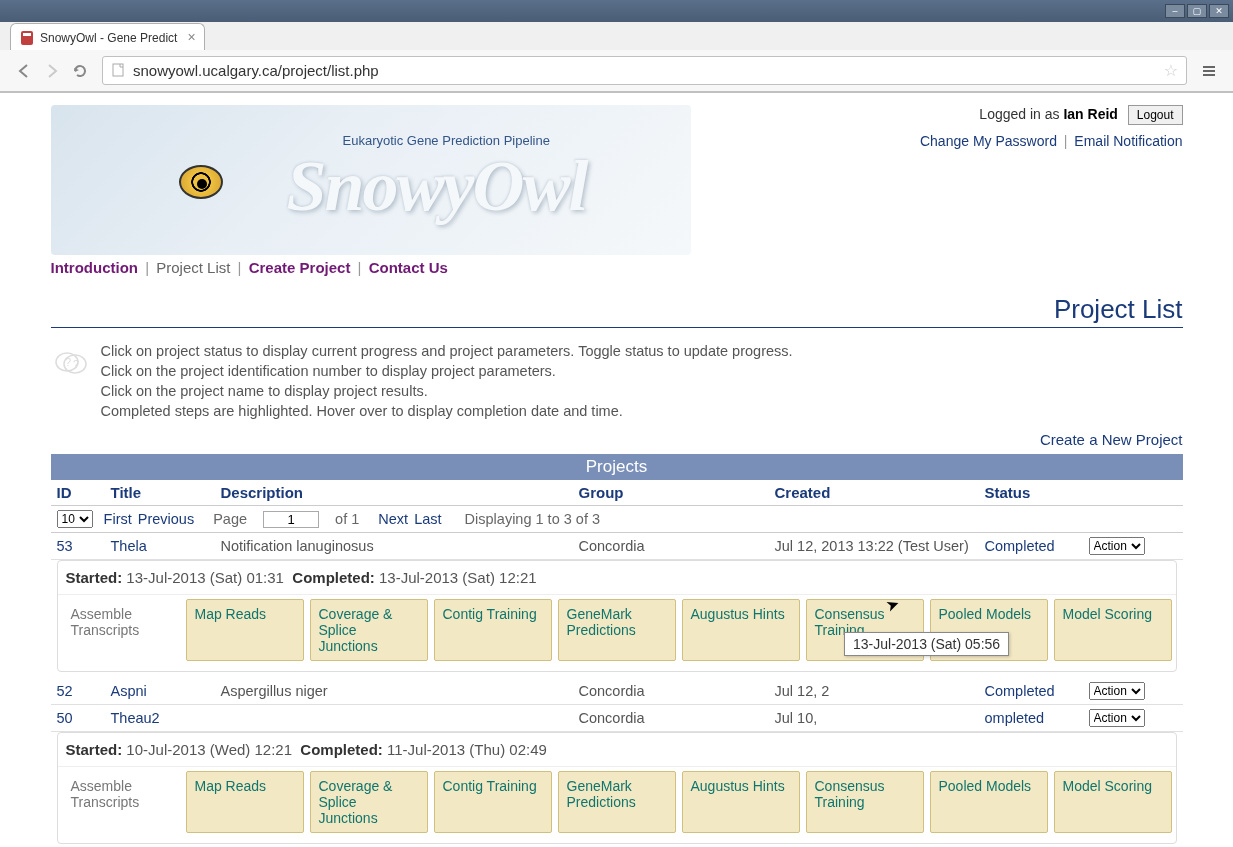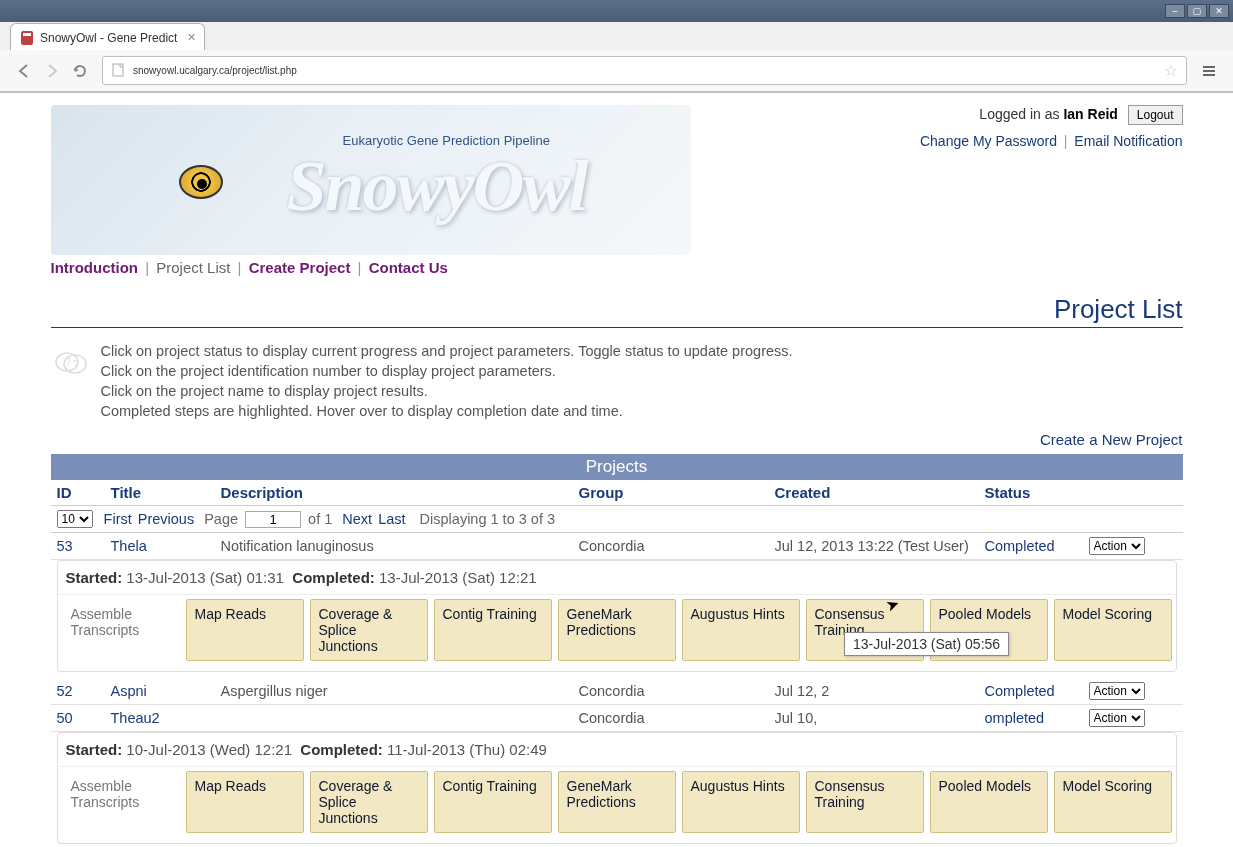--- a/index.html
+++ b/index.html
@@ -11,21 +11,21 @@
 .browser-chrome { background: #f0f0f0; border-bottom: 1px solid #c0c0c0; }
 .tab-bar { display: flex; align-items: flex-end; height: 28px; padding-left: 10px; }
 .tab { background: #fff; border: 1px solid #b0b0b0; border-bottom: none; border-radius: 6px 6px 0 0; padding: 5px 8px; display: flex; align-items: flex-end; font-size: 12px; color: #333; }
 .tab-icon { width: 16px; height: 16px; margin-right: 5px; display: inline-flex; align-items: center; justify-content: center; }
 .tab-close { margin-left: 10px; color: #888; font-size: 14px; cursor: pointer; }
 
 .toolbar { display: flex; align-items: center; padding: 6px 10px; background: #f7f7f7; border-bottom: 1px solid #c0c0c0; }
 .nav-btn { width: 28px; height: 28px; display: flex; align-items: center; justify-content: center; color: #888; font-size: 16px; cursor: pointer; }
 .url-bar { flex: 1; background: #fff; border: 1px solid #c0c0c0; border-radius: 3px; padding: 4px 8px; display: flex; align-items: center; margin: 0 8px; }
 .url-icon { width: 16px; height: 16px; margin-right: 6px; }
-.url-text { flex: 1; color: #333; font-size: 10px; }
+.url-text { flex: 1; color: #333; font-size: 15px; }
 .star-icon { color: #ccc; font-size: 16px; cursor: pointer; }
 .menu-btn { width: 28px; height: 28px; display: flex; align-items: center; justify-content: center; color: #666; cursor: pointer; }
 
 .viewport { background: #fff; height: 758px; overflow-y: scroll; position: relative; }
 .page-content { padding: 12px 24px; max-width: 1180px; margin: 0 auto; }
 
 .header-row { display: flex; justify-content: space-between; align-items: flex-start; }
 .logo-area { position: relative; width: 640px; height: 150px; background: linear-gradient(135deg, #d8e4ed 0%, #e8eff5 40%, #f5f8fa 100%); border-radius: 4px; overflow: hidden; }
 .owl-face { position: absolute; left: 50px; top: 10px; width: 140px; height: 140px; }
 .owl-eye { position: absolute; left: 78px; top: 50px; width: 44px; height: 34px; border-radius: 50%; background: radial-gradient(circle at 50% 50%, #f0c040 0%, #f0c040 30%, #000 32%, #000 38%, #f0c040 40%, #d0a030 100%); border: 2px solid #333; }
@@ -60,32 +60,32 @@
 .col-title { width: 110px; }
 .col-desc { width: 358px; }
 .col-group { width: 196px; }
 .col-created { width: 210px; text-align: left; padding-right: 10px; }
 .col-status { width: 104px; }
 .col-action { width: 70px; }
 
 .pager-row { display: flex; align-items: center; padding: 4px 6px; border-bottom: 1px solid #ccc; font-size: 14.5px; color: #666; }
 .pager-row select { font-size: 12px; }
 .pager-row a { color: #1a3a7a; text-decoration: none; margin: 0 3px; }
-.pager-row .plain { color: #666; margin: 0 3px; text-align: right; }
+.pager-row .plain { color: #666; margin: 0 12px; text-align: right; }
 .page-input { width: 56px; text-align: center; border: 1px solid #aaa; margin: 0 4px; font-size: 13px; background:#fff; }
 
 .data-row { display: flex; align-items: center; padding: 4px 6px; border-bottom: 1px solid #e0e0e0; font-size: 14.5px; color: #555; }
 .data-row a { color: #1a3a7a; text-decoration: none; }
 .action-select { font-size: 12px; }
 
 .detail-block { background: #fff; margin: 0 6px 6px 6px; padding: 6px 0; border: 1px solid #ddd; border-radius: 4px; }
 .detail-dates { padding: 2px 8px 8px 8px; font-size: 15px; color: #555; border-bottom: 1px solid #eee; }
 .detail-dates b { color: #333; }
 .steps-row { display: flex; padding: 4px 4px; gap: 6px; }
-.step { flex: 1; padding: 6px 8px; font-size: 14px; color: #0f172a; background: #f3e8c4; border: 1px solid #d0c080; border-radius: 2px; min-height: 42px; }
+.step { flex: 1; padding: 6px 8px; font-size: 14px; color: #0f766e; background: #f3e8c4; border: 1px solid #d0c080; border-radius: 2px; min-height: 42px; }
 .step.plain { background: transparent; border: 1px solid transparent; color: #777; }
 
 .tooltip { position: absolute; background: #fff; border: 1px solid #888; padding: 3px 8px; font-size: 14px; color: #333; box-shadow: 1px 1px 3px rgba(0,0,0,0.2); }
 .cursor-arrow { position: absolute; font-size: 16px; color: #000; transform: rotate(-20deg); pointer-events: none; }
 </style>
 </head>
 <body>
 
 <div class="window-chrome">
   <div class="window-btn">–</div>

